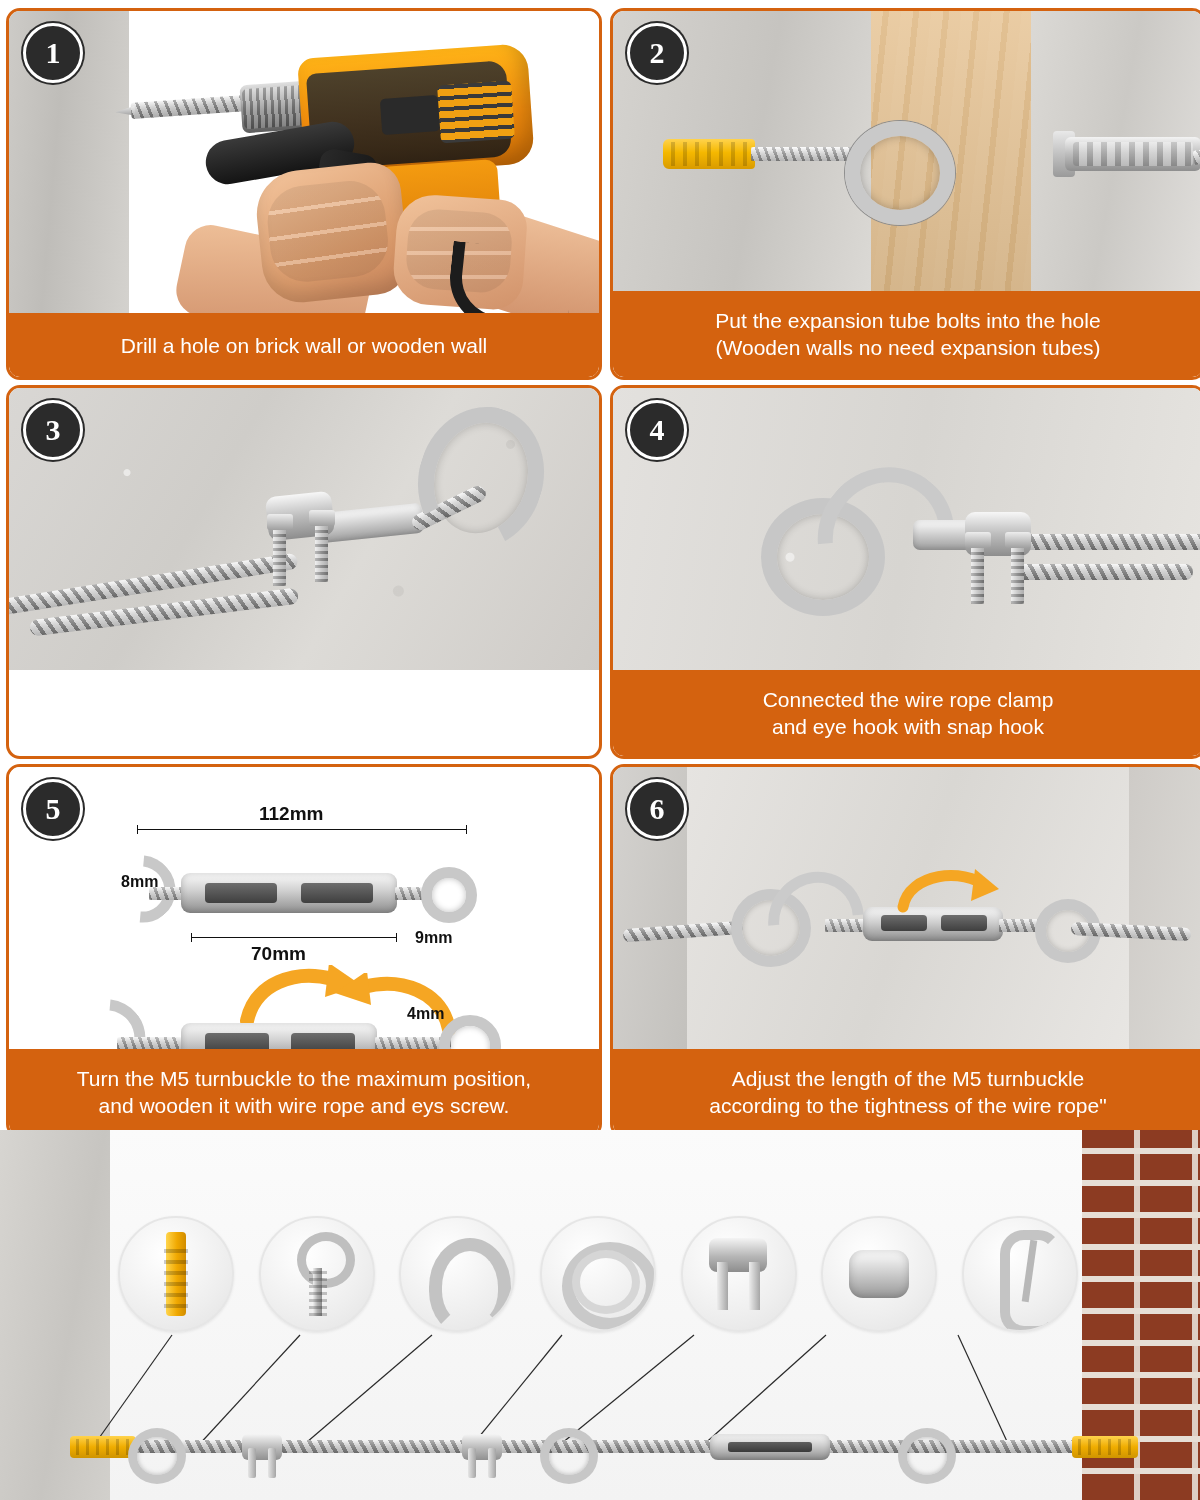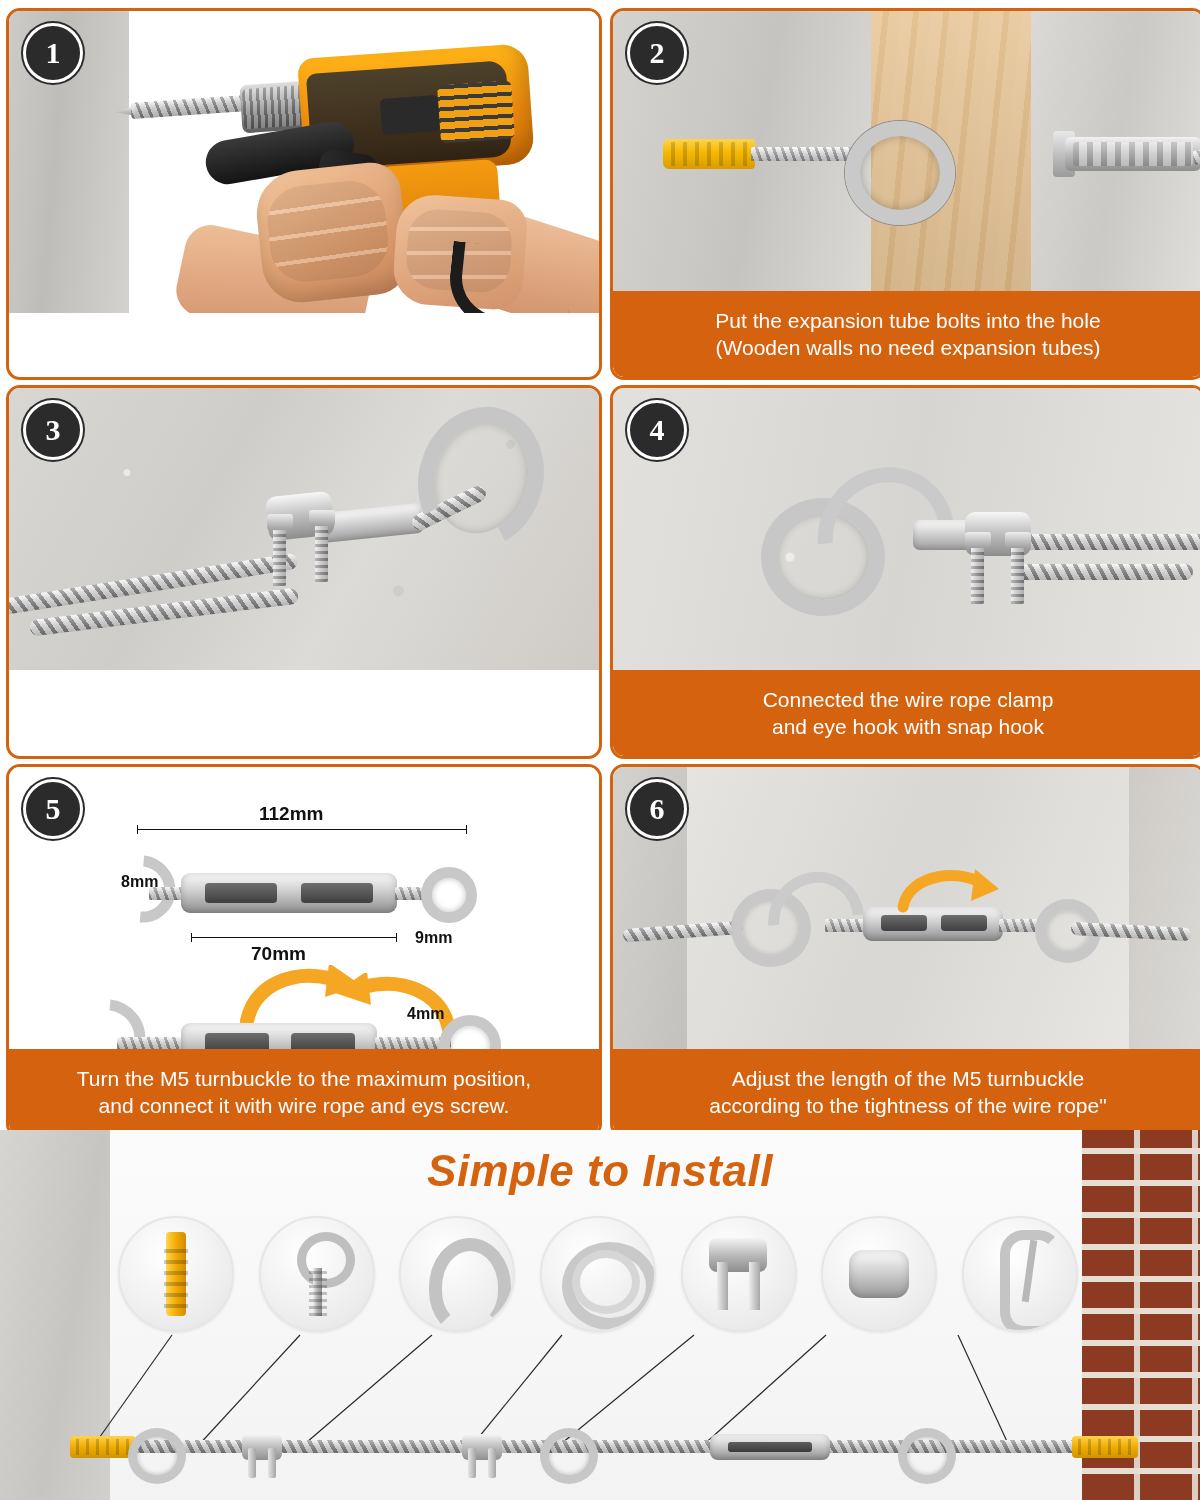--- a/index.html
+++ b/index.html
@@ -493,20 +493,21 @@
         <div class="s1-trigger"></div>
         <div class="s1-handle"></div>
         <div class="s1-grip"></div>
         <div class="s1-arm1"></div>
         <div class="s1-arm2"></div>
         <div class="s1-hand1"></div>
         <div class="s1-hand2"></div>
         <div class="s1-cord"></div>
       </div>
       <div class="badge">1</div>
+      <div class="caption">Drill a hole on brick wall or wooden wall</div>
     </div>
 
     <div class="card tall">
       <div class="card-photo">
         <div class="s2-wall1"></div>
         <div class="s2-wood"></div>
         <div class="s2-wall2"></div>
         <div class="s2-plug"></div>
         <div class="s2-shaft"></div>
         <div class="s2-eye"></div>
@@ -590,21 +591,21 @@
         <div class="tb-window" style="left:196px; top:266px; width:64px; height:20px;"></div>
         <div class="tb-window" style="left:282px; top:266px; width:64px; height:20px;"></div>
         <div class="tb-thread" style="left:366px; top:270px; width:76px;"></div>
         <div class="tb-eye" style="left:430px; top:248px; width:40px; height:40px;"></div>
 
         <div class="dimtext" style="left:398px; top:238px; font-size:16px;">4mm</div>
 
       </div>
       <div class="badge">5</div>
       <div class="caption">Turn the M5 turnbuckle to the maximum position,
-and connect it with wire rope and eys screw.</div>
+and wooden it with wire rope and eys screw.</div>
     </div>
 
     <div class="card tall">
       <div class="card-photo">
         <div class="s6-mid"></div>
         <div class="s6-bgL"></div>
         <div class="s6-bgR"></div>
 
         <div class="rope" style="left:10px; top:158px; width:120px; height:13px; transform:rotate(-4deg);"></div>
         <div style="position:absolute; left:118px; top:122px; width:58px; height:56px; border:11px solid #c8c8c8; border-radius:50%; box-shadow: inset 0 0 6px rgba(0,0,0,0.22);"></div>
@@ -624,21 +625,20 @@
       </div>
       <div class="badge">6</div>
       <div class="caption">Adjust the length of the M5 turnbuckle
 according to the tightness of the wire rope"</div>
     </div>
   </div>
 
   <div class="banner">
     <div class="banner-wallL"></div>
     <div class="brick-wall"></div>
-    <div class="banner-title">Simple to Install</div>
 
     <div class="parts-row">
 
       <div class="part">
         <div style="position:absolute; left:46px; top:14px; width:20px; height:84px; background:linear-gradient(90deg,#ffd54d,#f0a800 55%,#d18c00); border-radius:4px;"></div>
         <div style="position:absolute; left:44px; top:30px; width:24px; height:60px; background:repeating-linear-gradient(0deg, rgba(0,0,0,0.2) 0 4px, transparent 4px 11px);"></div>
       </div>
 
       <div class="part">
         <div style="position:absolute; left:36px; top:14px; width:40px; height:38px; border:9px solid #bfbfbf; border-radius:50%;"></div>

